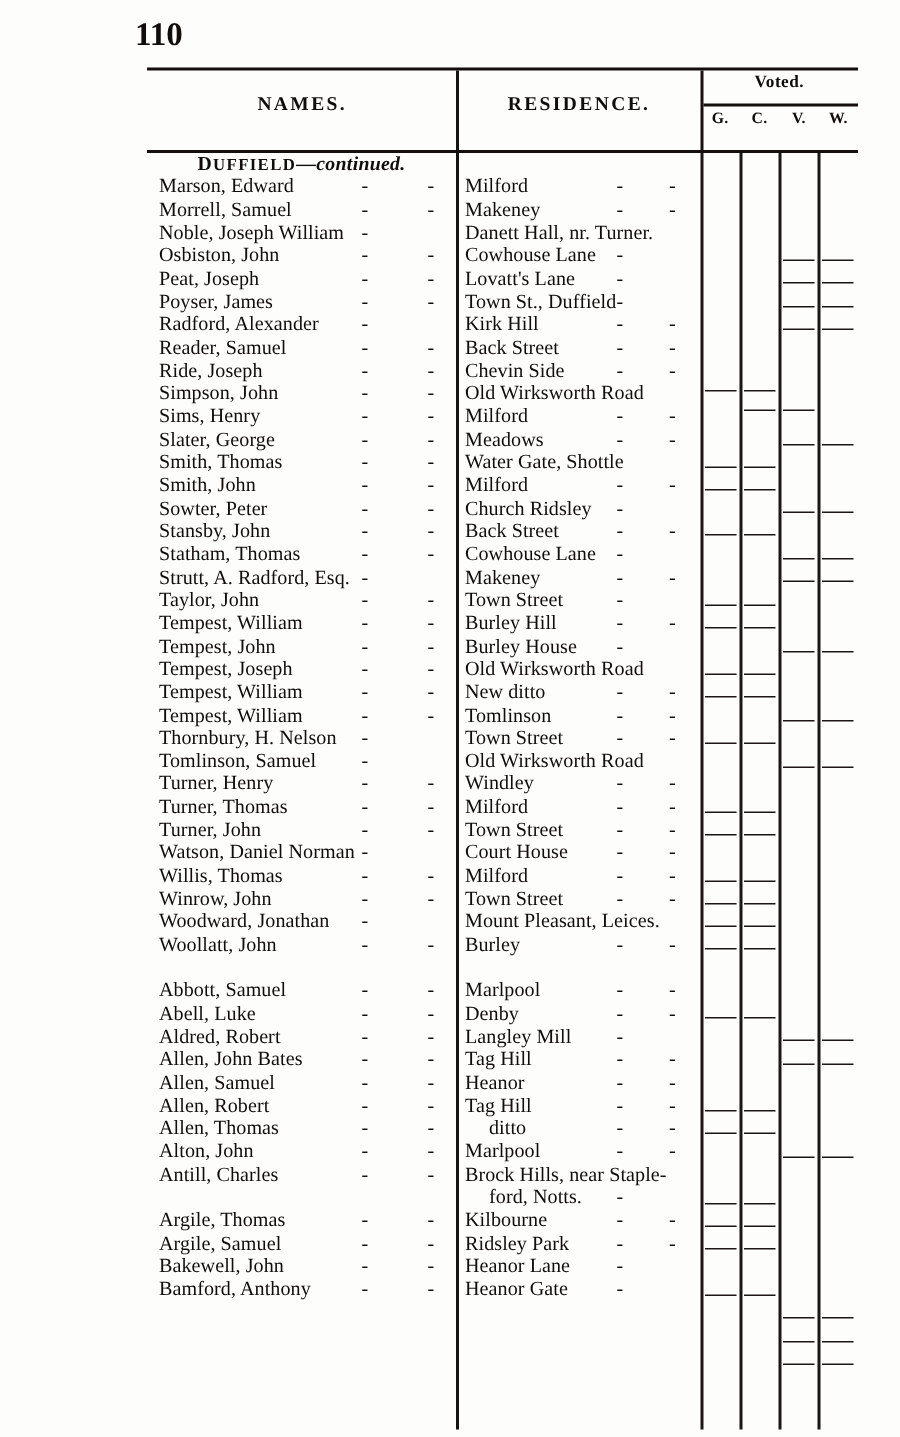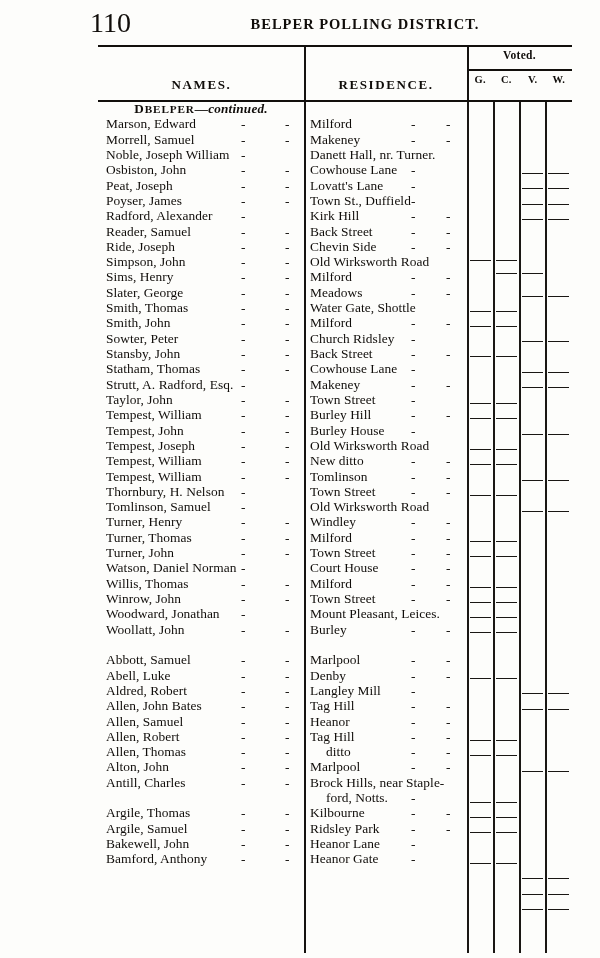--- a/index.html
+++ b/index.html
@@ -29,22 +29,22 @@
   
   .runhead {
     position: absolute;
     left: 0; top: 10px;
     width: 600px;
     height: 30px;
   }
   .folio {
     position: absolute;
     left: 90px; top: 0;
-    font-size: 28px;
-    font-weight: normal;
+    font-size: 22px;
+    font-weight: bold;
     letter-spacing: 0px;
     line-height: 26px;
   }
   .runtitle {
     position: absolute;
     left: 200px; top: 5px;
     width: 330px;
     text-align: center;
     font-size: 14.5px;
     font-weight: bold;
@@ -70,21 +70,21 @@
     position: absolute;
     left: 0; top: 55px;
     width: 474px;
     height: 2px;
     background: #120f0c;
   }
 
   
   .head-names, .head-res {
     position: absolute;
-    top: 32px;
+    top: 16px;
     text-align: center;
     font-size: 13px;
     font-weight: bold;
     letter-spacing: 1.6px;
   }
   .head-names { left: 0;   width: 207px; }
   .head-res   { left: 207px; width: 162px; }
 
   .head-voted {
     position: absolute;
@@ -201,21 +201,20 @@
     width: 21px;
   }
 </style>
 </head>
 <body>
 
 <div class="page">
 
   <div class="runhead">
     <div class="folio">110</div>
-    <div class="runtitle">BELPER POLLING DISTRICT.</div>
   </div>
 
   <div class="tbl">
 
     <div class="rule-top"></div>
     <div class="rule-head"></div>
 
     <div class="head-names">NAMES.</div>
     <div class="head-res">RESIDENCE.</div>
     <div class="head-voted">Voted.</div>
@@ -231,21 +230,21 @@
     <div class="vr vr-res"></div>
     <div class="vr vr-voted-head"></div>
 
     <div class="vcol" style="left:369px"></div>
     <div class="vcol" style="left:395px"></div>
     <div class="vcol" style="left:421px"></div>
     <div class="vcol" style="left:447px"></div>
 
     <div class="body" id="table-body">
         <div class="sect">
-          <div class="lbl"><span class="sc">D</span><span class="smc">BELPER</span><em>—continued.</em></div>
+          <div class="lbl"><span class="sc">D</span><span class="smc">UFFIELD</span><em>—continued.</em></div>
         </div>
         <div class="row">
           <span class="nm">Marson, Edward</span>
           <span class="dash d-n1">-</span>
           <span class="dash d-n2">-</span>
           <span class="rs">Milford</span>
           <span class="dash d-r1">-</span>
           <span class="dash d-r2">-</span>
         </div>
         <div class="row">

